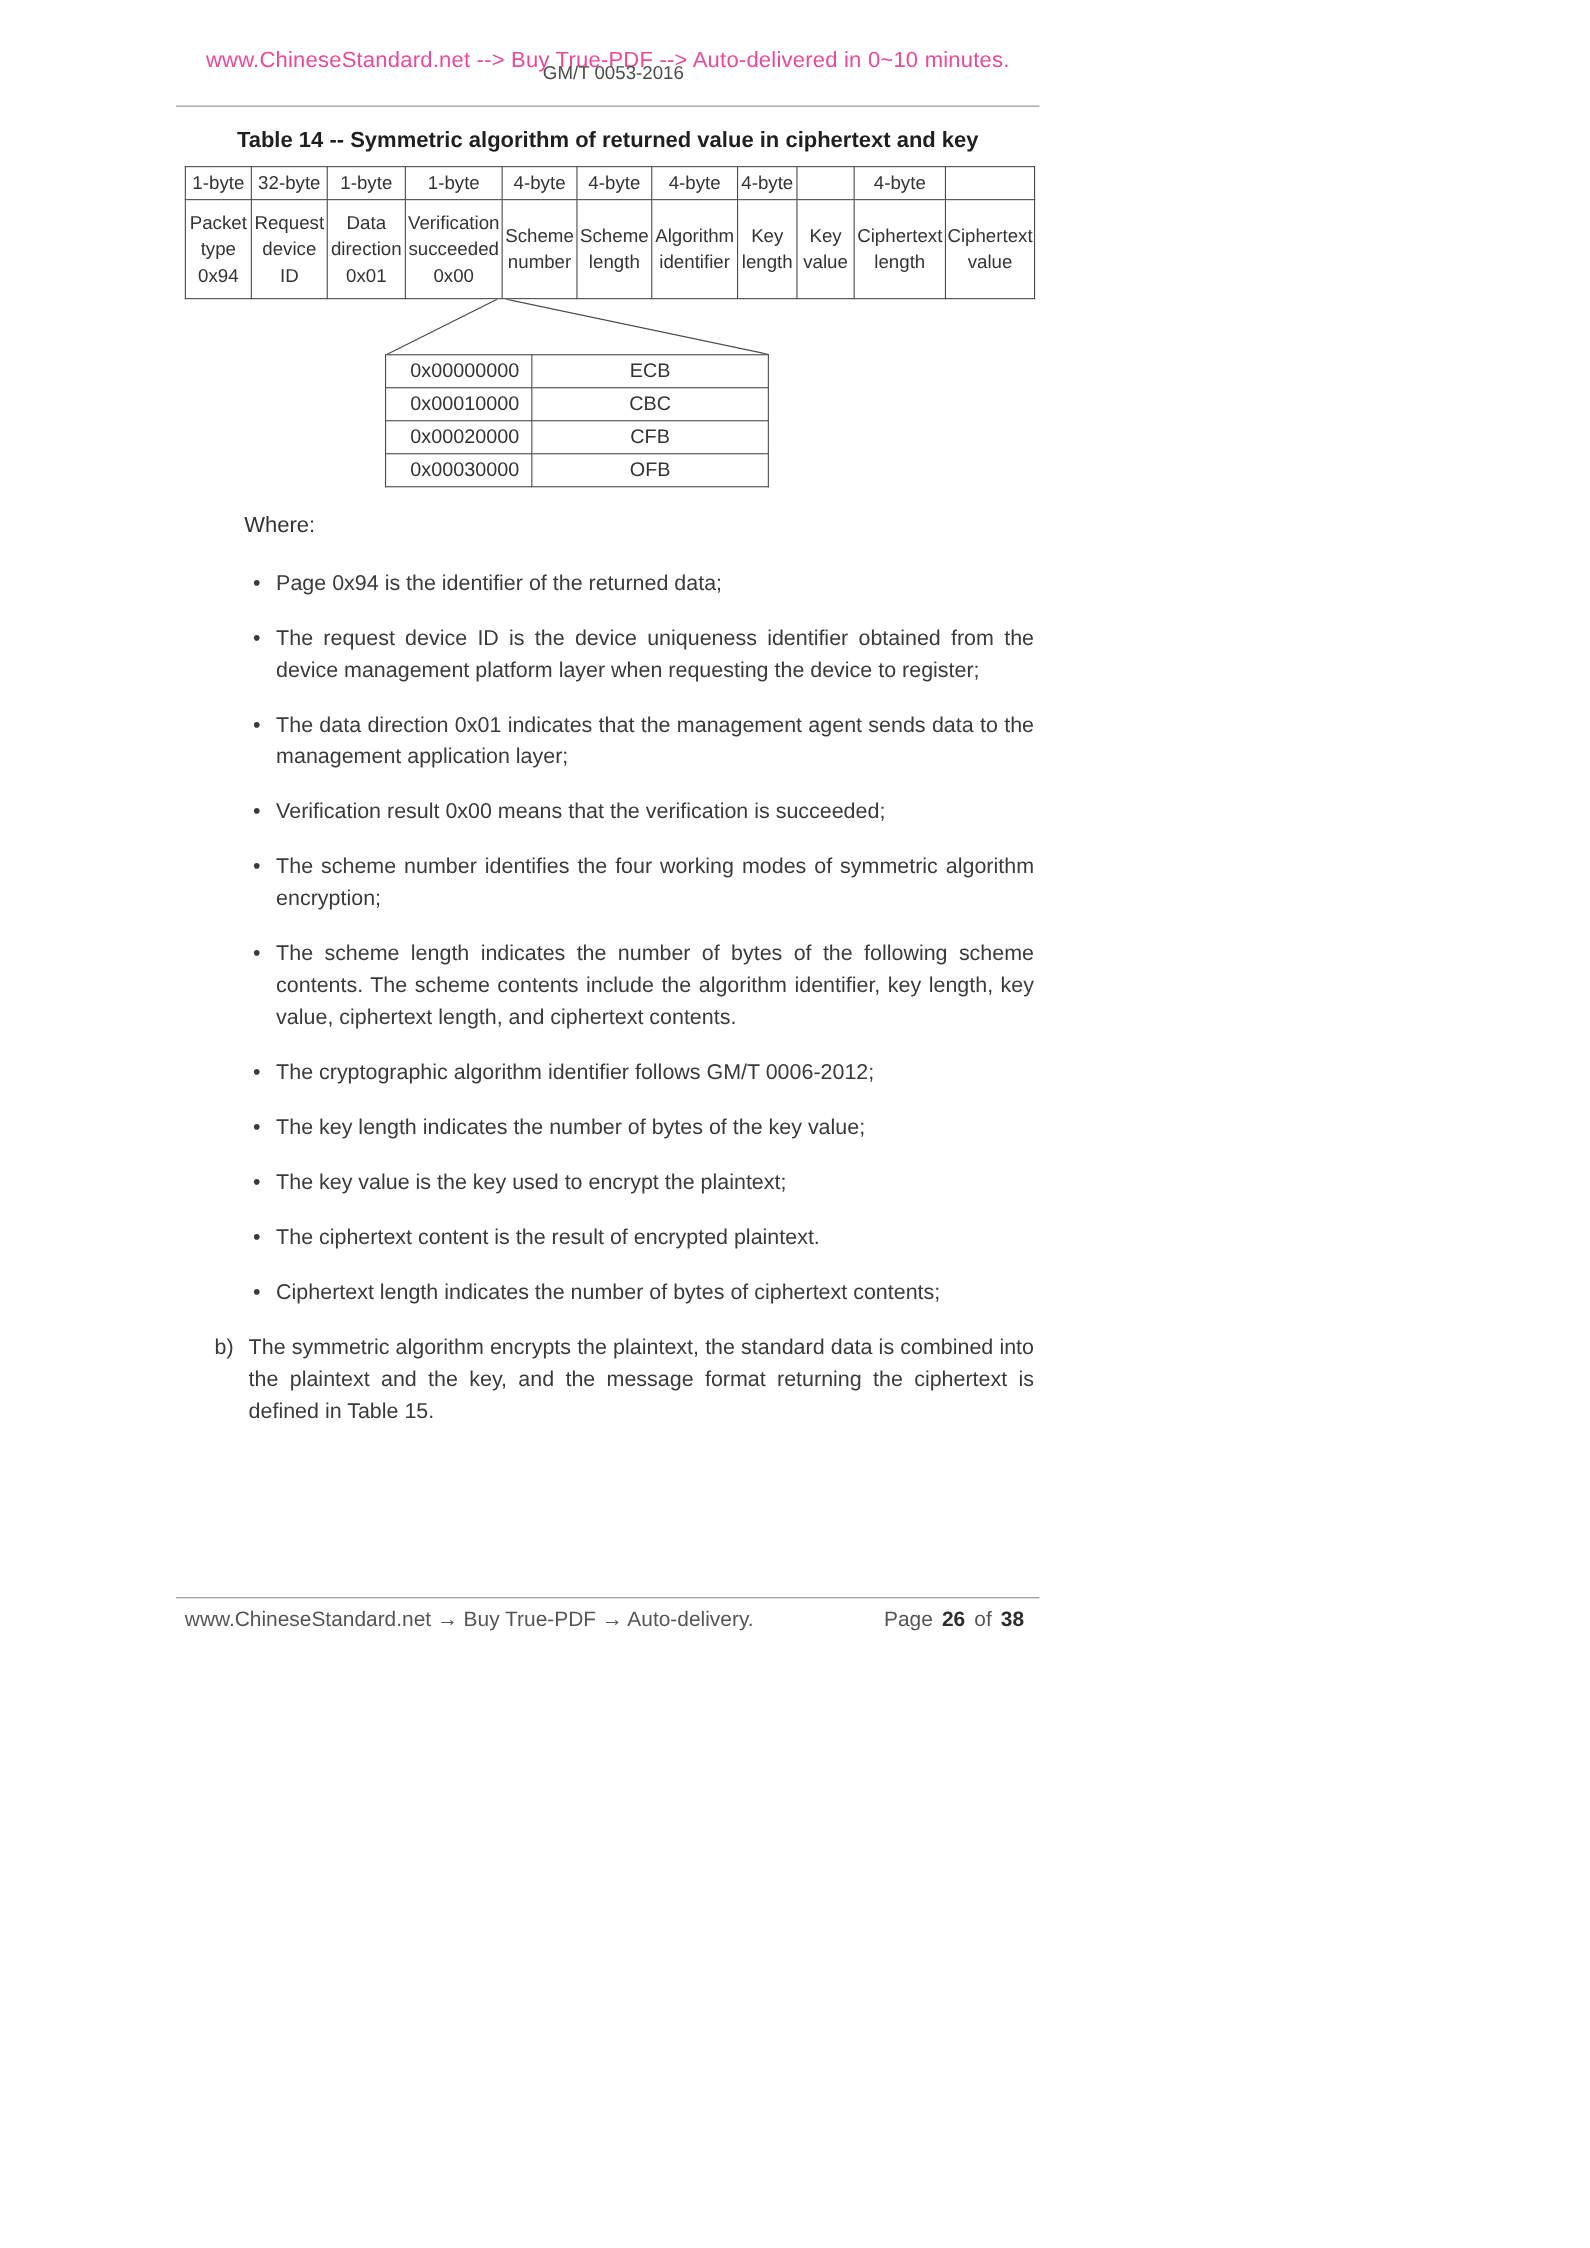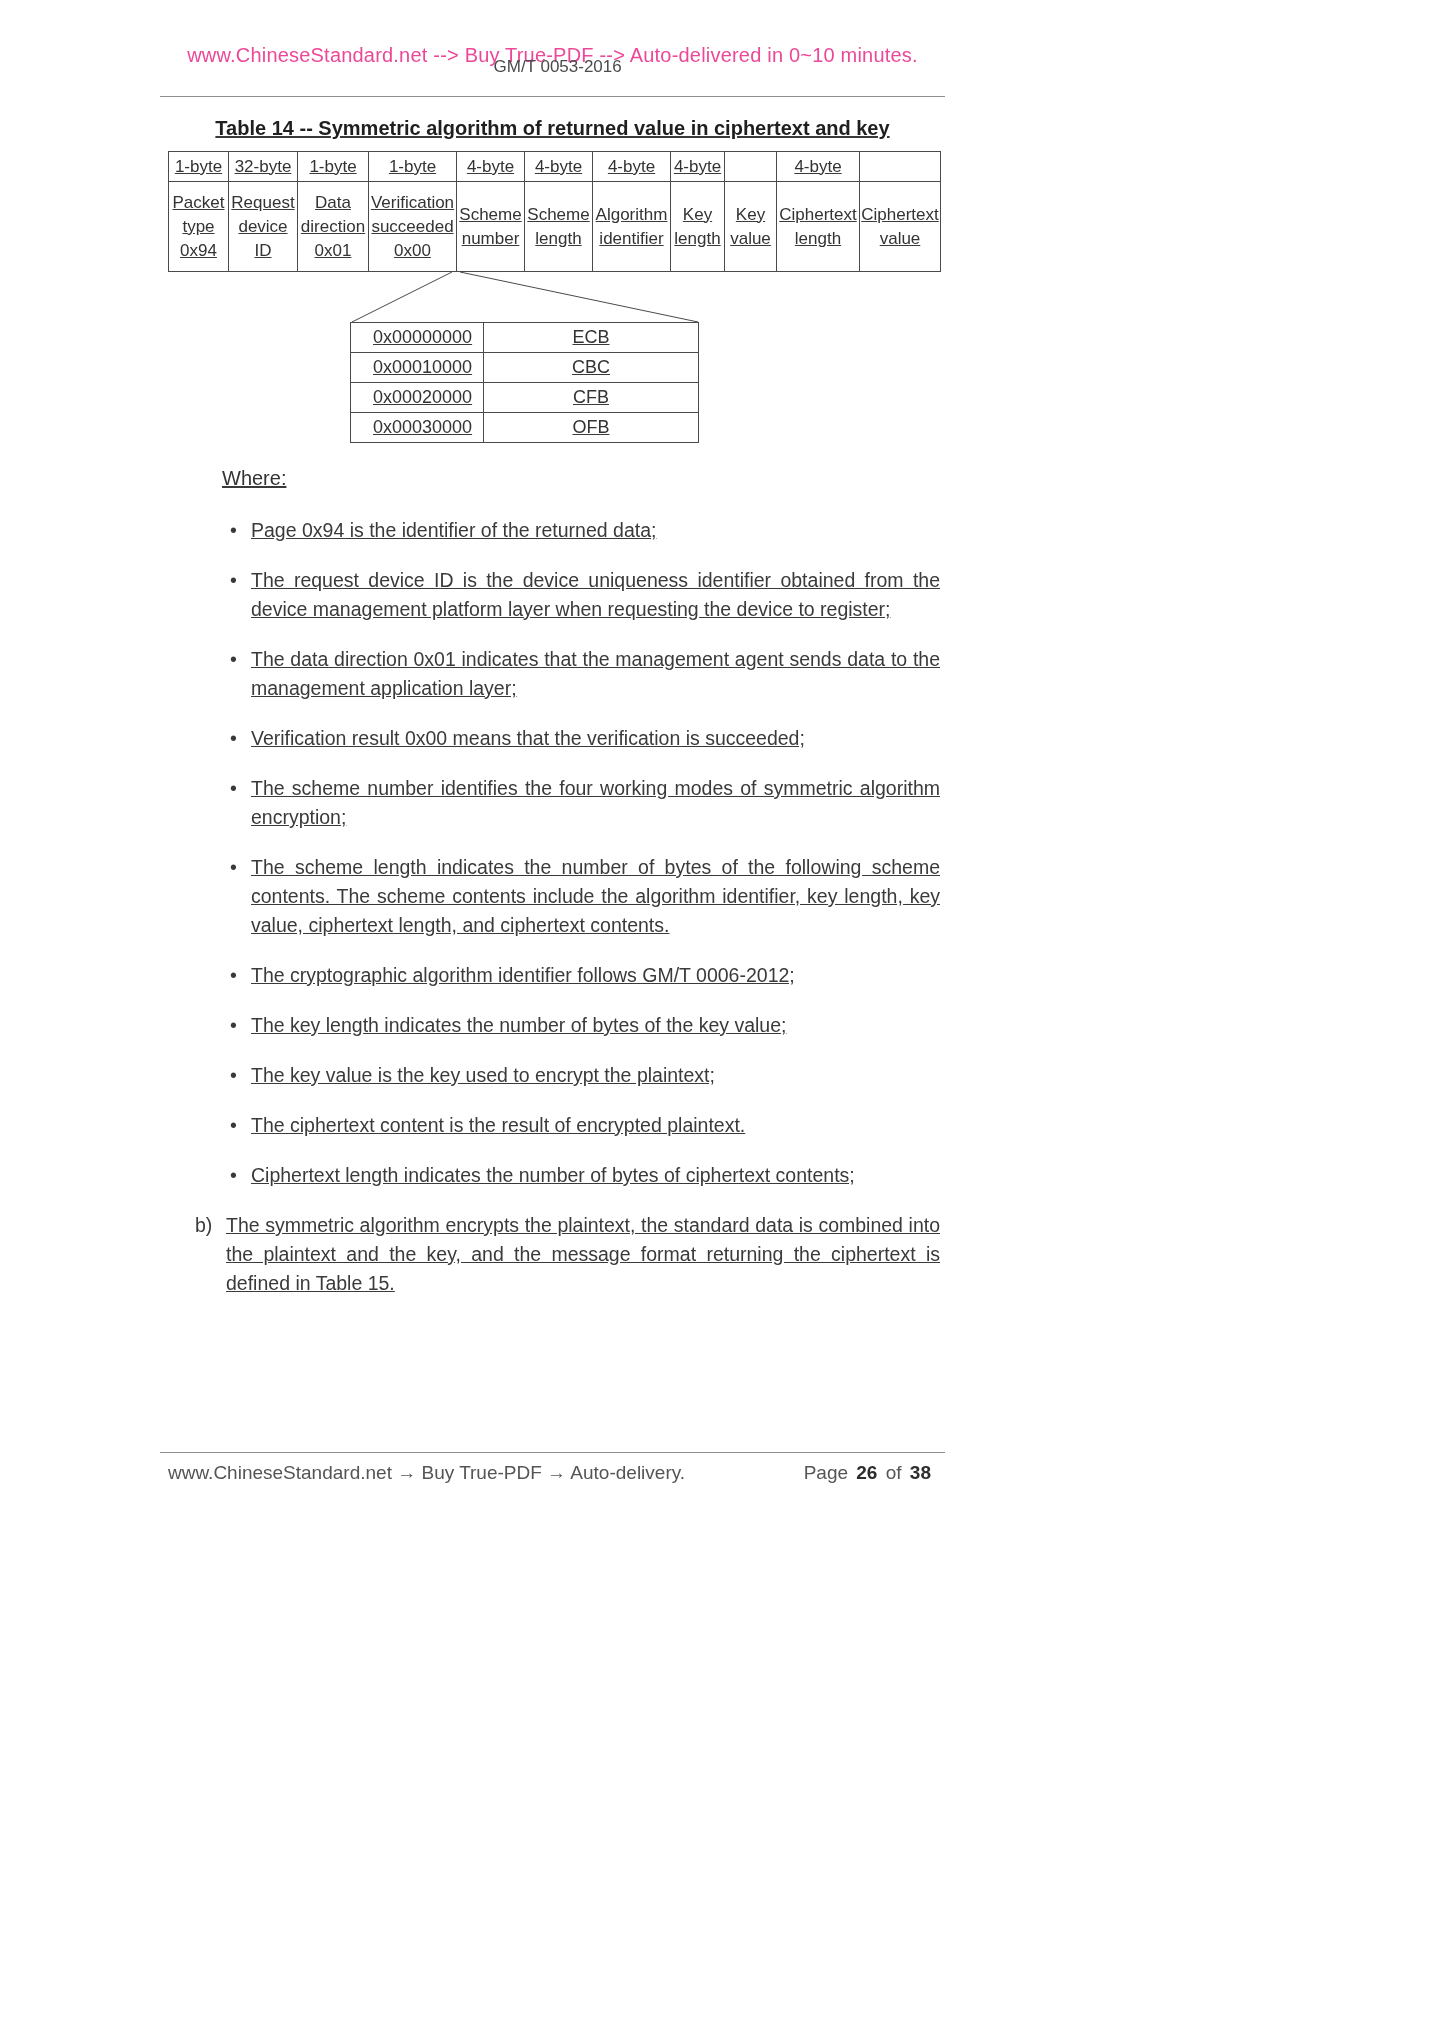--- a/index.html
+++ b/index.html
@@ -18,21 +18,21 @@
   }
   .header-doc {
     position:absolute; top:13px; left:50%; transform:translateX(-46%);
     font-size:17px; color:#4b4b4b;
   }
   .rule { position:absolute; left:160px; width:785px; height:1px; background:#8f8f8f; }
   .rule-top { top:96px; }
   .rule-bottom { top:1452px; }
 
   
-  .content { position:absolute; top:115px; left:160px; width:785px;text-decoration:underline; }
+  .content { position:absolute; top:115px; left:160px; width:785px; }
 
   .table-title {
     font-size:20px; font-weight:bold; color:#1f1f1f; text-align:center; line-height:26px;
   }
 
   table { border-collapse:collapse; table-layout:fixed; }
   .main-table { margin-left:8px; width:772px; margin-top:10px;border-radius:15px; }
   .main-table td {
     border:1px solid #4a4a4a; text-align:center; vertical-align:middle;
     font-size:17px; color:#333; padding:2px 1px; line-height:24px;

